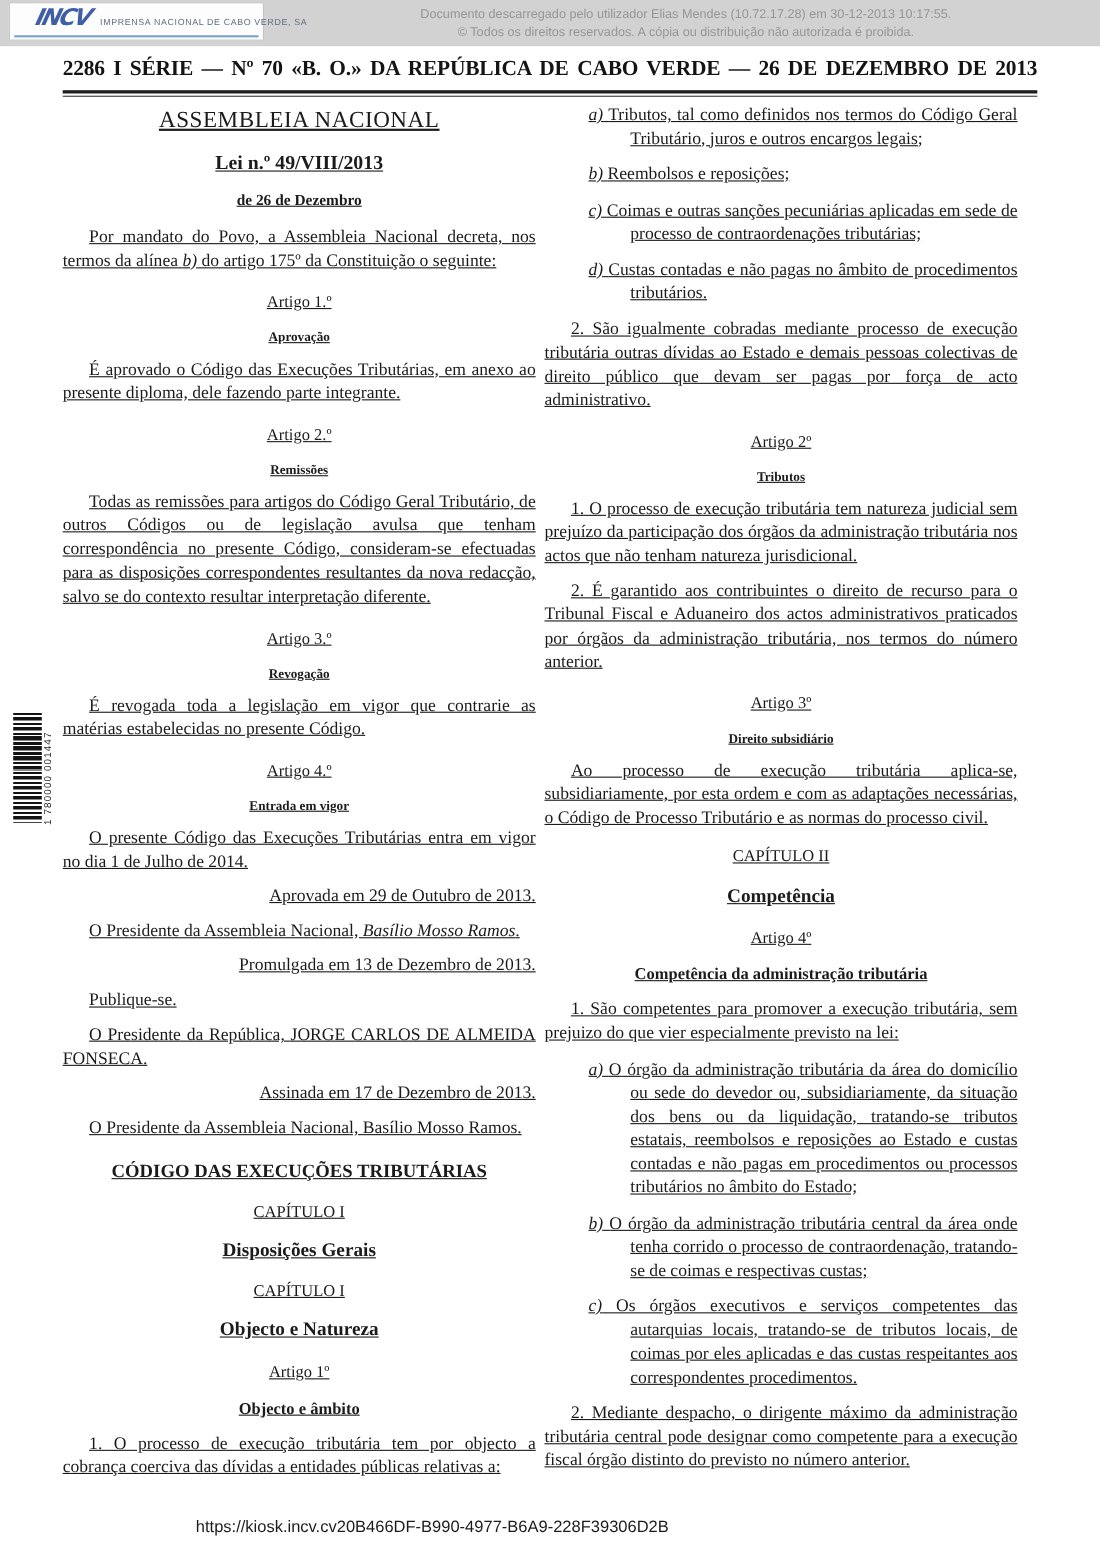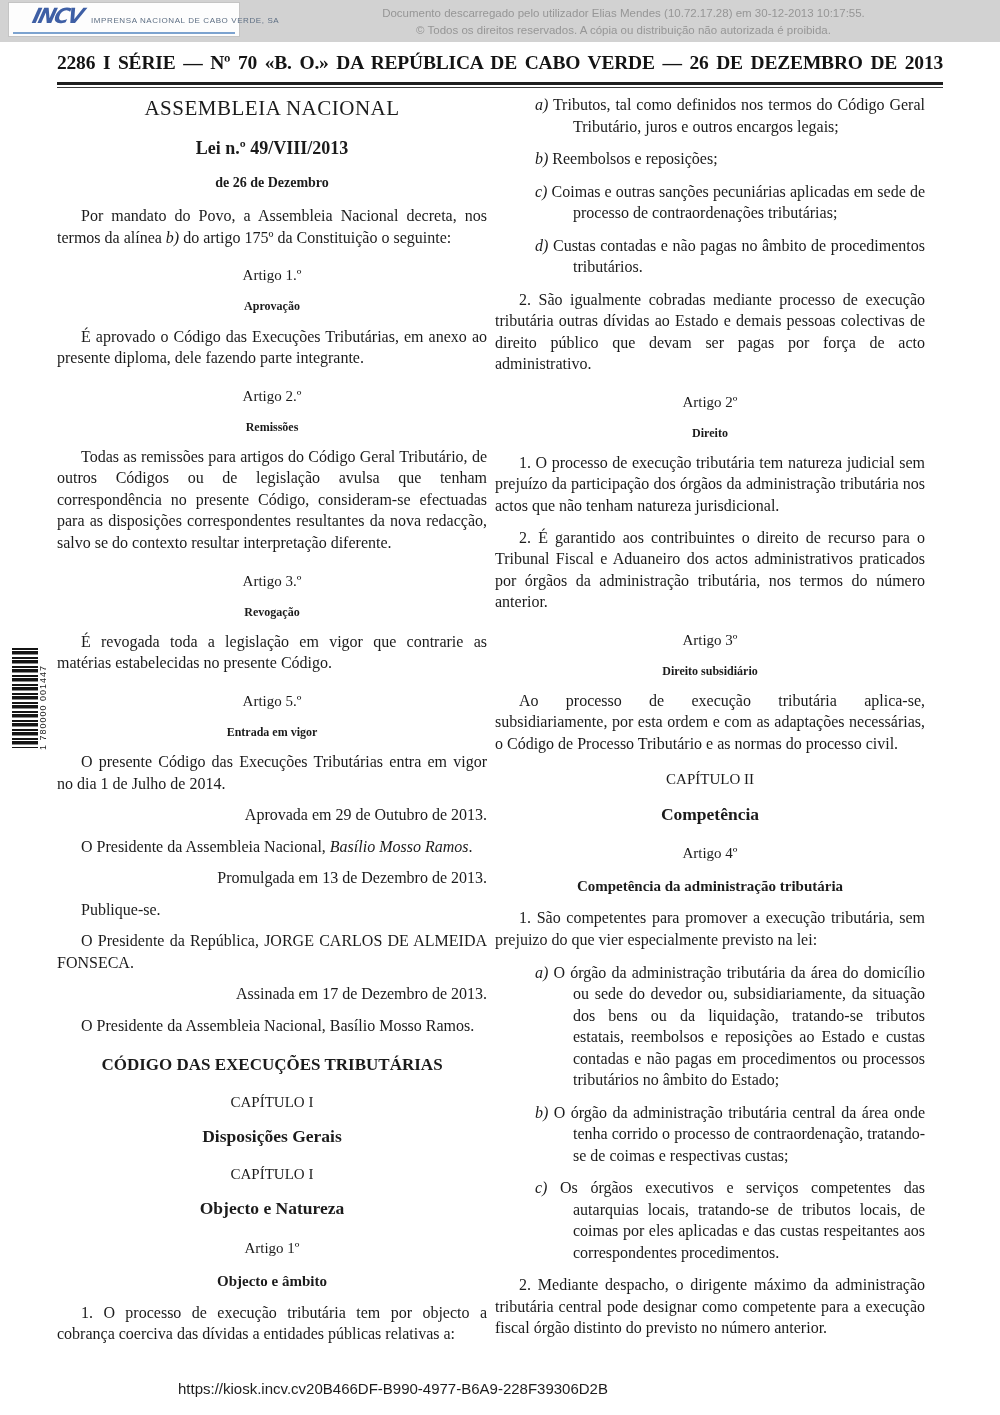--- a/index.html
+++ b/index.html
@@ -83,21 +83,21 @@
   .barcode-number {
     position: absolute; left: 30px; top: 0px; height: 104px;
     writing-mode: vertical-rl; transform: rotate(180deg);
     font-family: "Liberation Sans", sans-serif;
     font-size: 9px; letter-spacing: 1px; color: #222;
   }
 
   
   .columns {
     position: absolute; top: 92px; left: 57px; width: 886px;
-    display: flex; column-gap: 8px;
+    display: flex; column-gap: 8px; text-decoration: underline;
   }
   .col { width: 430px; font-size: 16px; line-height: 1.345; text-align: justify; }
   .col > :first-child { margin-top: 2px; }
 
   p { margin: 10px 0; }
   .p-indent { text-indent: 24px; }
   .sign-line { margin-left: 62px; text-align: right; }
 
   .org-title  { text-align: center; font-size: 21px; letter-spacing: .5px; margin: 2px 0 10px; }
   .law-no     { text-align: center; font-size: 18px; font-weight: bold; margin: 14px 0 4px; }
@@ -159,21 +159,21 @@
     <p class="p-indent">É aprovado o Código das Execuções Tributárias, em anexo ao presente diploma, dele fazendo parte integrante.</p>
 
     <div class="art-num">Artigo 2.º</div>
     <div class="art-title">Remissões</div>
     <p class="p-indent">Todas as remissões para artigos do Código Geral Tributário, de outros Códigos ou de legislação avulsa que tenham correspondência no presente Código, consideram-se efectuadas para as disposições correspondentes resultantes da nova redacção, salvo se do contexto resultar interpretação diferente.</p>
 
     <div class="art-num">Artigo 3.º</div>
     <div class="art-title">Revogação</div>
     <p class="p-indent">É revogada toda a legislação em vigor que contrarie as matérias estabelecidas no presente Código.</p>
 
-    <div class="art-num">Artigo 5.º</div>
+    <div class="art-num">Artigo 4.º</div>
     <div class="art-title">Entrada em vigor</div>
     <p class="p-indent">O presente Código das Execuções Tributárias entra em vigor no dia 1 de Julho de 2014.</p>
 
     <p class="sign-line">Aprovada em 29 de Outubro de 2013.</p>
 
     <p class="p-indent"><span>O Presidente da Assembleia Nacional, </span><span class="em">Basílio Mosso Ramos</span><span>.</span></p>
 
     <p class="sign-line">Promulgada em 13 de Dezembro de 2013.</p>
     <p class="p-indent">Publique-se.</p>
     <p class="p-indent">O Presidente da República, JORGE CARLOS DE ALMEIDA FONSECA.</p>
@@ -193,21 +193,21 @@
 
   <div class="col">
     <p class="li"><span class="lbl">a)</span> <span>Tributos, tal como definidos nos termos do Código Geral Tributário, juros e outros encargos legais;</span></p>
     <p class="li"><span class="lbl">b)</span> <span>Reembolsos e reposições;</span></p>
     <p class="li"><span class="lbl">c)</span> <span>Coimas e outras sanções pecuniárias aplicadas em sede de processo de contraordenações tributárias;</span></p>
     <p class="li"><span class="lbl">d)</span> <span>Custas contadas e não pagas no âmbito de procedimentos tributários.</span></p>
 
     <p class="p-indent">2. São igualmente cobradas mediante processo de execução tributária outras dívidas ao Estado e demais pessoas colectivas de direito público que devam ser pagas por força de acto administrativo.</p>
 
     <div class="art-num">Artigo 2º</div>
-    <div class="art-title">Direito</div>
+    <div class="art-title">Tributos</div>
     <p class="p-indent">1. O processo de execução tributária tem natureza judicial sem prejuízo da participação dos órgãos da administração tributária nos actos que não tenham natureza jurisdicional.</p>
     <p class="p-indent">2. É garantido aos contribuintes o direito de recurso para o Tribunal Fiscal e Aduaneiro dos actos administrativos praticados por órgãos da administração tributária, nos termos do número anterior.</p>
 
     <div class="art-num">Artigo 3º</div>
     <div class="art-title">Direito subsidiário</div>
     <p class="p-indent">Ao processo de execução tributária aplica-se, subsidiariamente, por esta ordem e com as adaptações necessárias, o Código de Processo Tributário e as normas do processo civil.</p>
 
     <div class="chapter">CAPÍTULO II</div>
     <div class="chapter-title">Competência</div>
 

